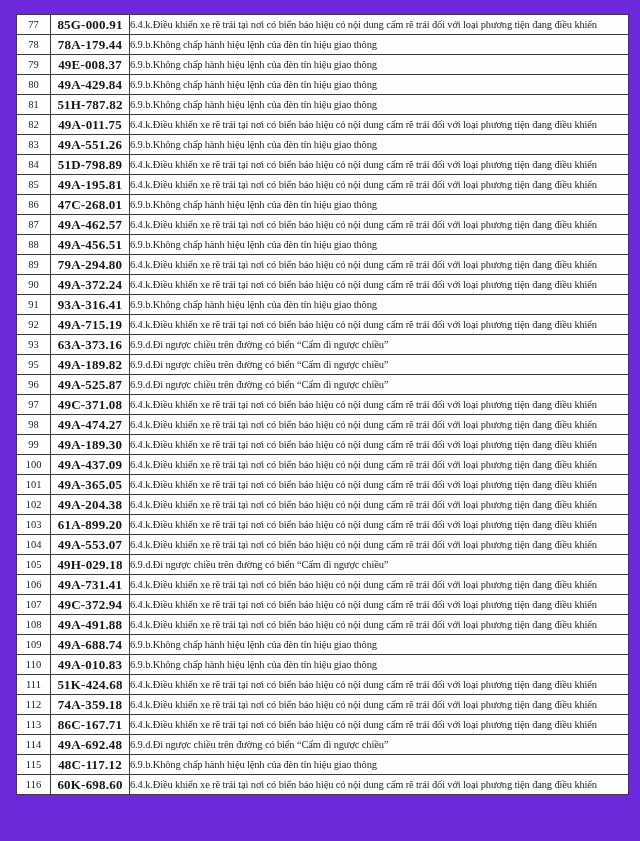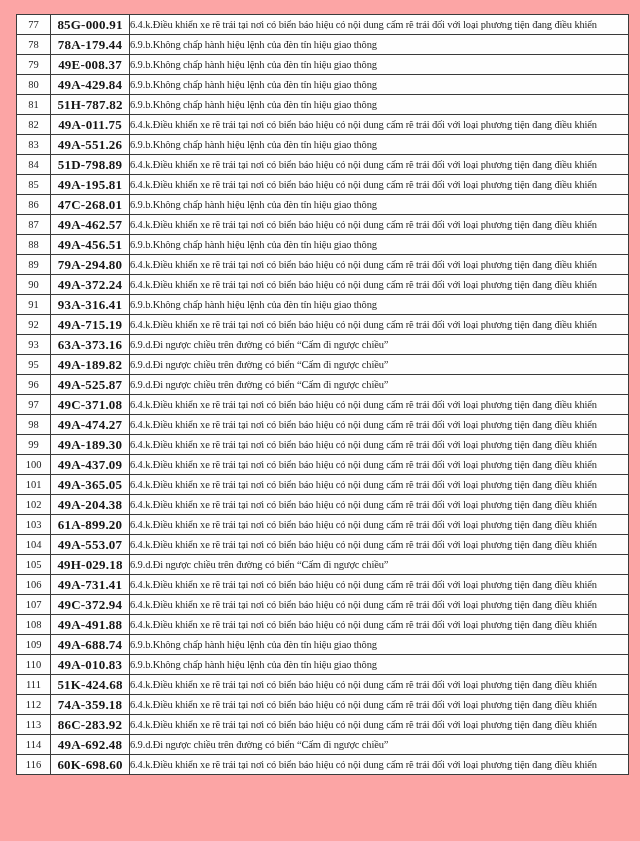--- a/index.html
+++ b/index.html
@@ -11,21 +11,21 @@
     height: 841px;
     background: #ffffff;
     position: relative;
     font-family: "Liberation Serif", serif;
     color: #1c1c1c;
     overflow: hidden;
   }
   .scan-page {
     position: absolute;
     inset: 0;
-    background: #fca5a5;
+    background: #6d28d9;
   }
   table.violations {
     position: absolute;
     left: 16px;
     top: 14px;
     width: 612px;
     border-collapse: collapse;
     table-layout: fixed;
   }
   table.violations td {
@@ -238,27 +238,32 @@
           <td class="cell-plate">51K-424.68</td>
           <td class="cell-desc">6.4.k.Điều khiển xe rẽ trái tại nơi có biển báo hiệu có nội dung cấm rẽ trái đối với loại phương tiện đang điều khiển</td>
         </tr>
         <tr>
           <td class="cell-no">112</td>
           <td class="cell-plate">74A-359.18</td>
           <td class="cell-desc">6.4.k.Điều khiển xe rẽ trái tại nơi có biển báo hiệu có nội dung cấm rẽ trái đối với loại phương tiện đang điều khiển</td>
         </tr>
         <tr>
           <td class="cell-no">113</td>
-          <td class="cell-plate">86C-283.92</td>
+          <td class="cell-plate">86C-167.71</td>
           <td class="cell-desc">6.4.k.Điều khiển xe rẽ trái tại nơi có biển báo hiệu có nội dung cấm rẽ trái đối với loại phương tiện đang điều khiển</td>
         </tr>
         <tr>
           <td class="cell-no">114</td>
           <td class="cell-plate">49A-692.48</td>
           <td class="cell-desc">6.9.d.Đi ngược chiều trên đường có biển “Cấm đi ngược chiều”</td>
+        </tr>
+        <tr>
+          <td class="cell-no">115</td>
+          <td class="cell-plate">48C-117.12</td>
+          <td class="cell-desc">6.9.b.Không chấp hành hiệu lệnh của đèn tín hiệu giao thông</td>
         </tr>
         <tr>
           <td class="cell-no">116</td>
           <td class="cell-plate">60K-698.60</td>
           <td class="cell-desc">6.4.k.Điều khiển xe rẽ trái tại nơi có biển báo hiệu có nội dung cấm rẽ trái đối với loại phương tiện đang điều khiển</td>
         </tr>
       </tbody>
   </table>
 </div>
 

